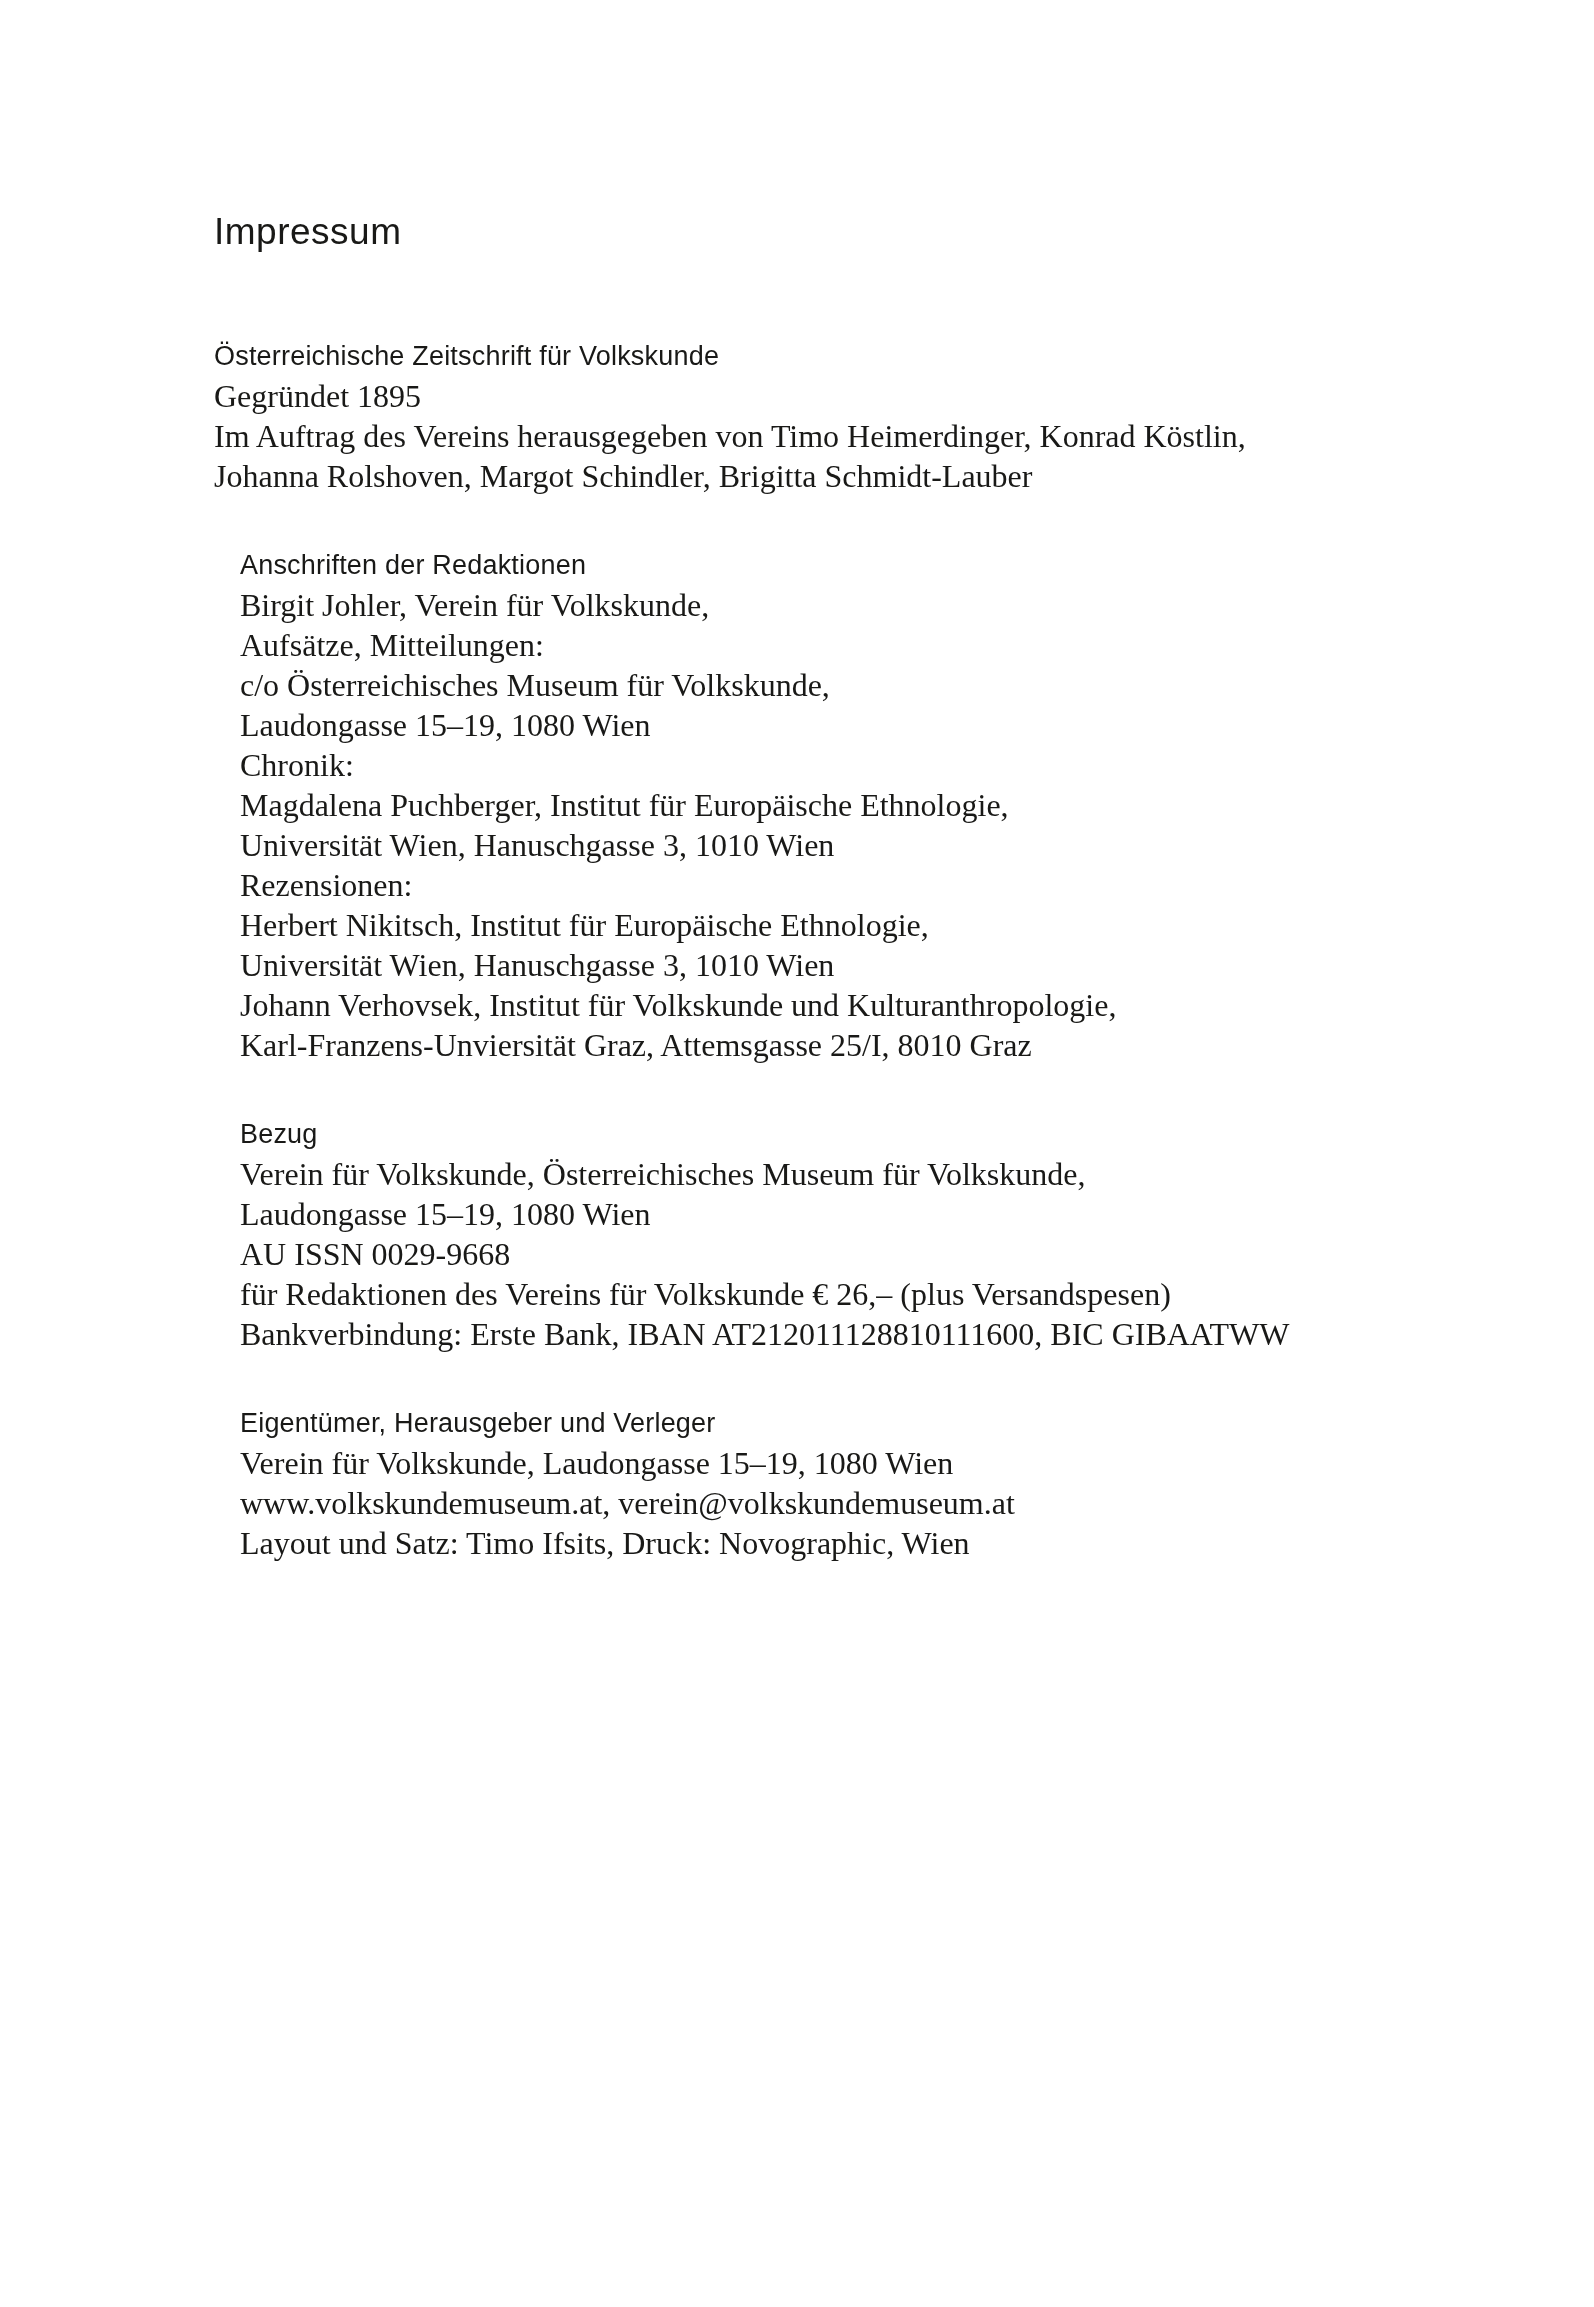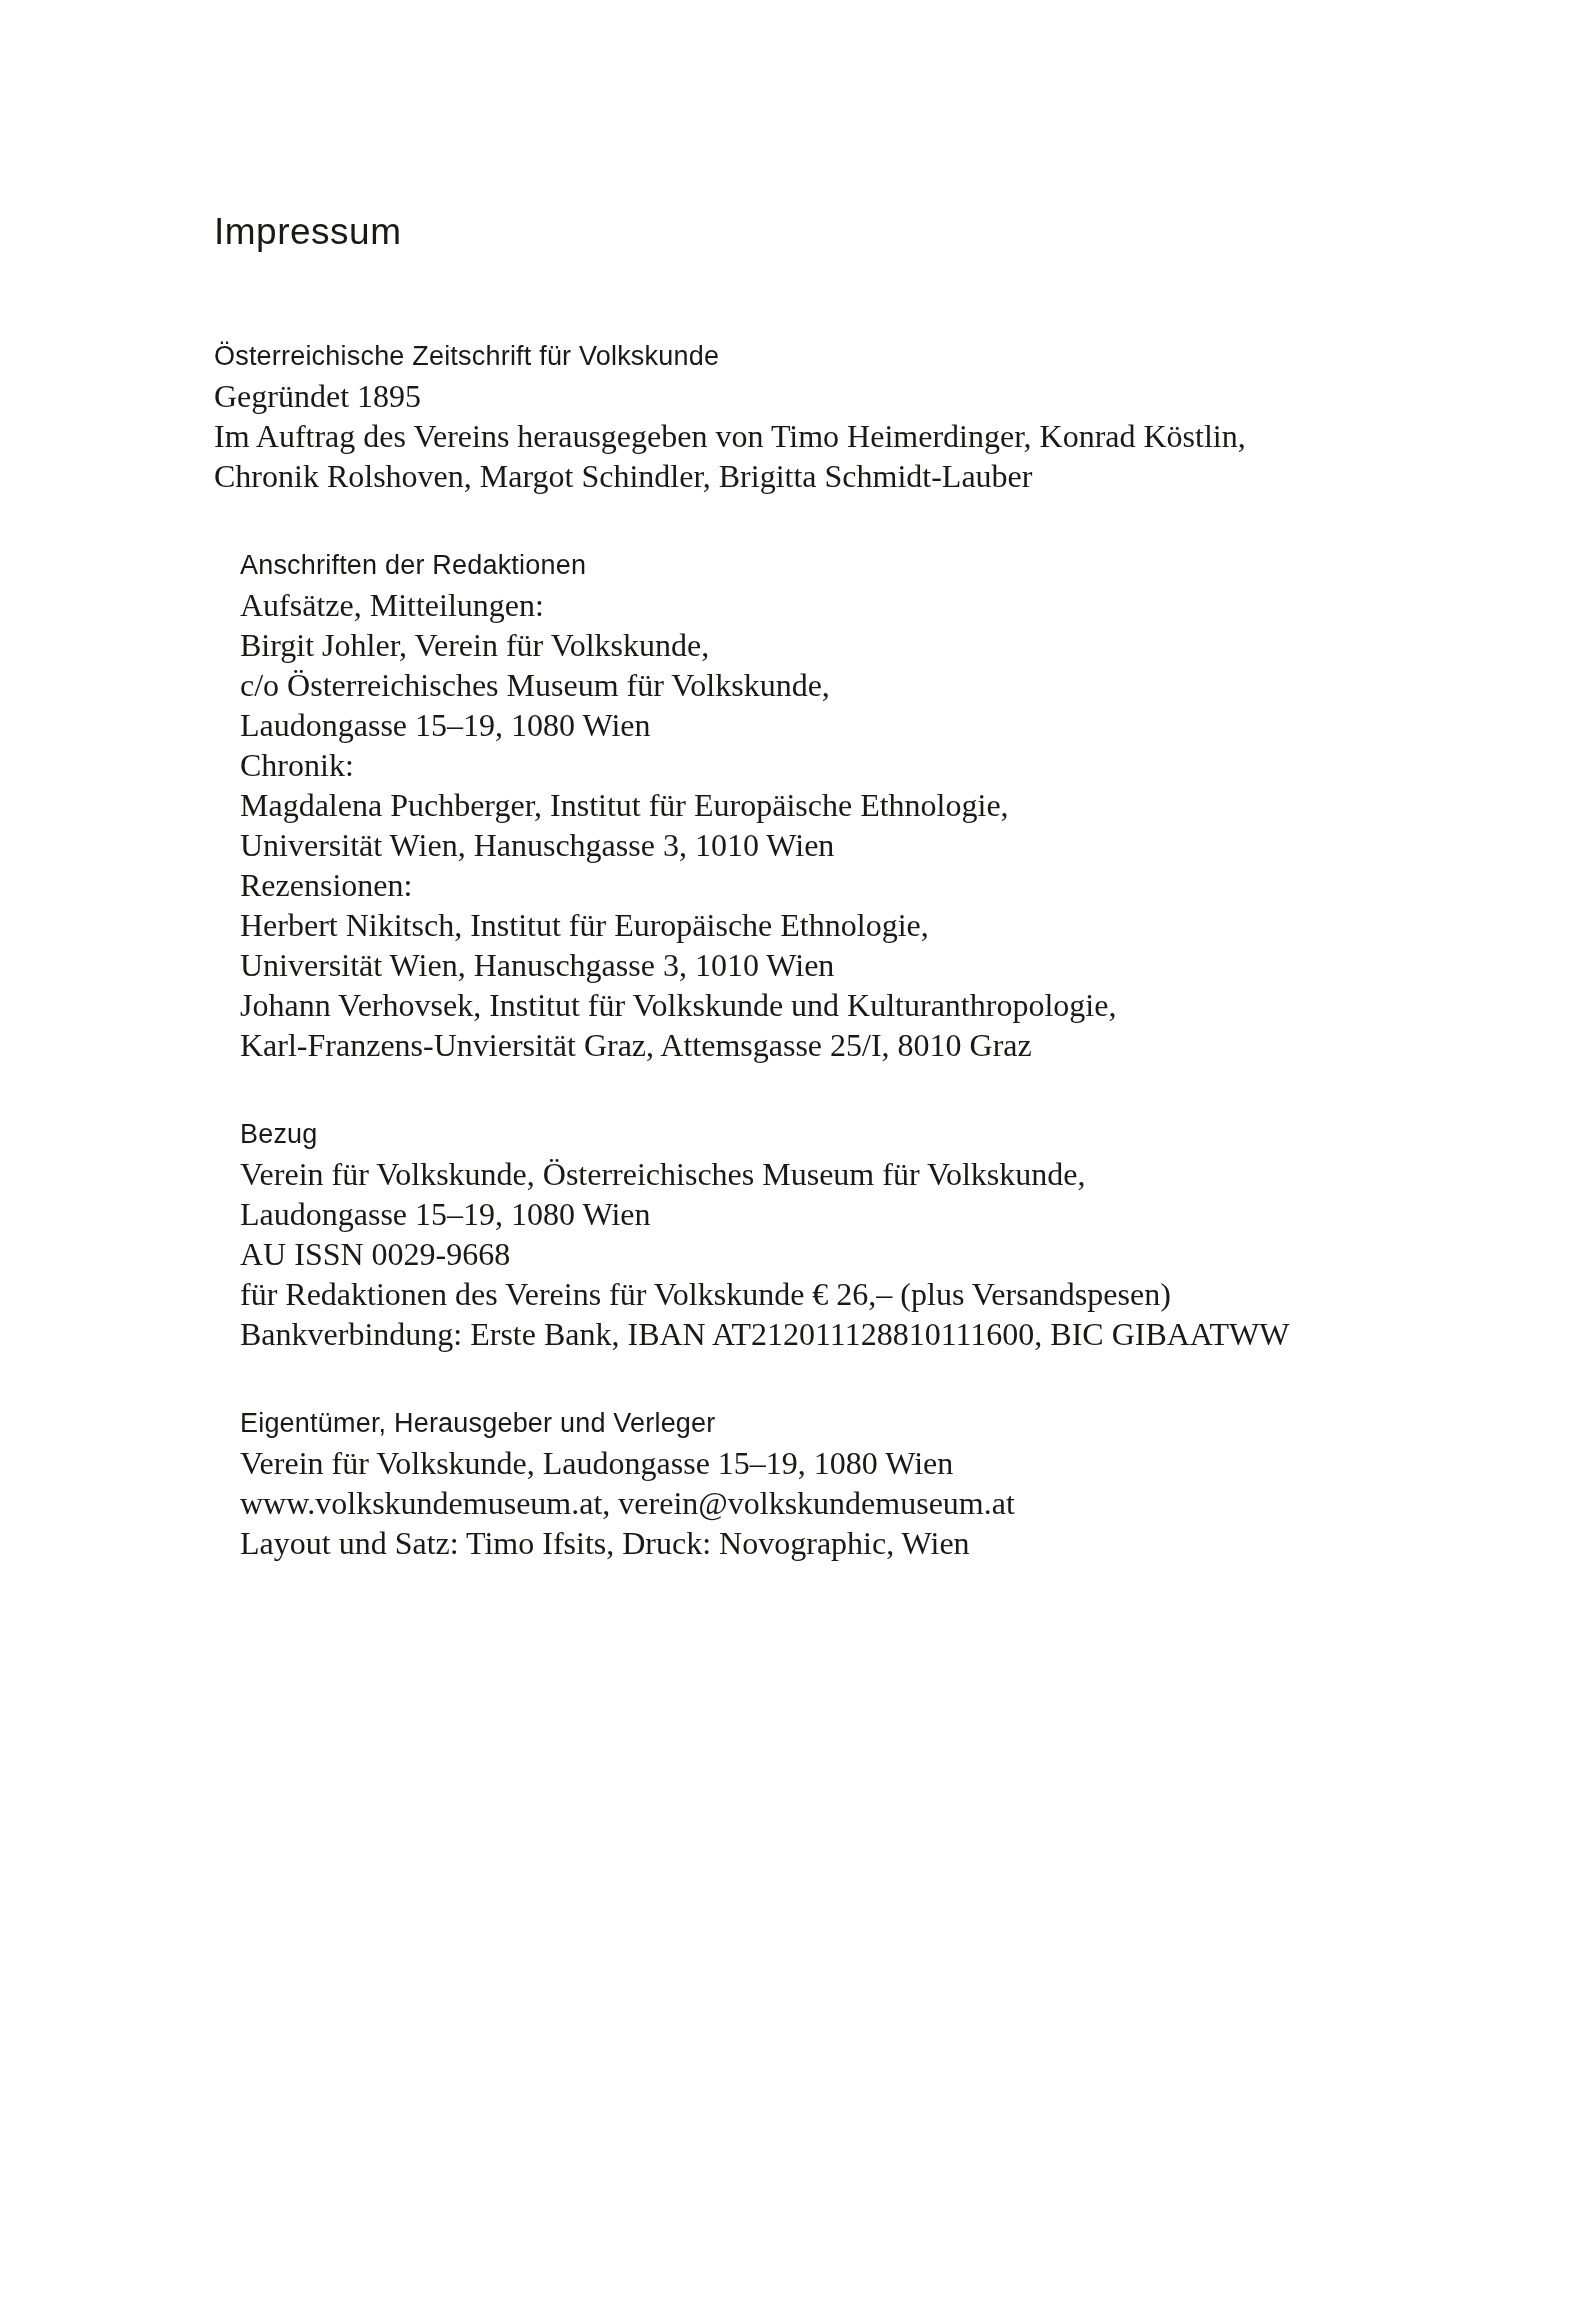--- a/index.html
+++ b/index.html
@@ -61,27 +61,27 @@
 <body>
 
 <div class="page">
 
   <h1 class="title">Impressum</h1>
 
   <section class="block">
     <h2 class="heading">Österreichische Zeitschrift für Volkskunde</h2>
     <p class="line">Gegründet 1895</p>
     <p class="line">Im Auftrag des Vereins herausgegeben von Timo Heimerdinger, Konrad Köstlin,</p>
-    <p class="line">Chronik Rolshoven, Margot Schindler, Brigitta Schmidt-Lauber</p>
+    <p class="line">Johanna Rolshoven, Margot Schindler, Brigitta Schmidt-Lauber</p>
   </section>
 
   <section class="block">
     <h2 class="heading">Anschriften der Redaktionen</h2>
+    <p class="line">Birgit Johler, Verein für Volkskunde,</p>
     <p class="line">Aufsätze, Mitteilungen:</p>
-    <p class="line">Birgit Johler, Verein für Volkskunde,</p>
     <p class="line">c/o Österreichisches Museum für Volkskunde,</p>
     <p class="line">Laudongasse 15–19, 1080 Wien</p>
     <p class="line">Chronik:</p>
     <p class="line">Magdalena Puchberger, Institut für Europäische Ethnologie,</p>
     <p class="line">Universität Wien, Hanuschgasse 3, 1010 Wien</p>
     <p class="line">Rezensionen:</p>
     <p class="line">Herbert Nikitsch, Institut für Europäische Ethnologie,</p>
     <p class="line">Universität Wien, Hanuschgasse 3, 1010 Wien</p>
     <p class="line">Johann Verhovsek, Institut für Volkskunde und Kulturanthropologie,</p>
     <p class="line">Karl-Franzens-Unviersität Graz, Attemsgasse 25/I, 8010 Graz</p>

